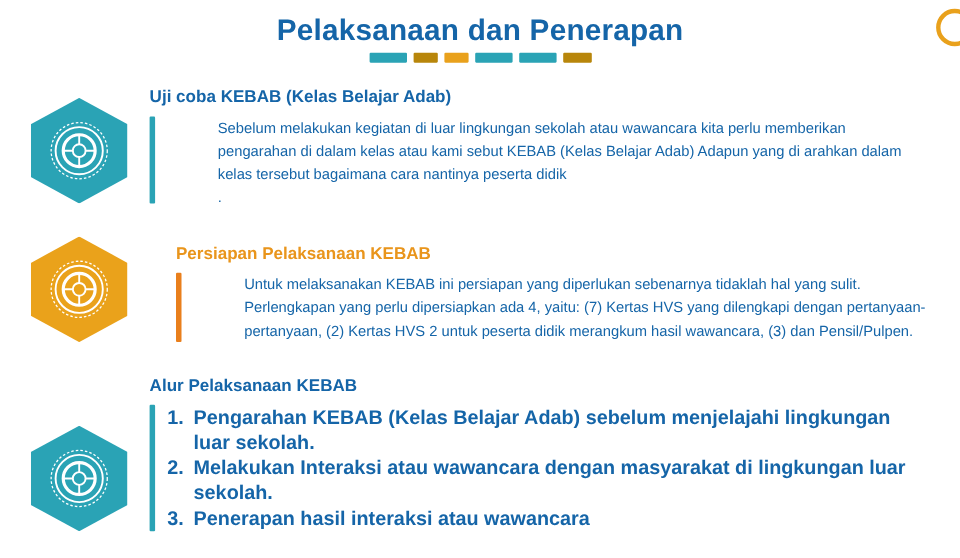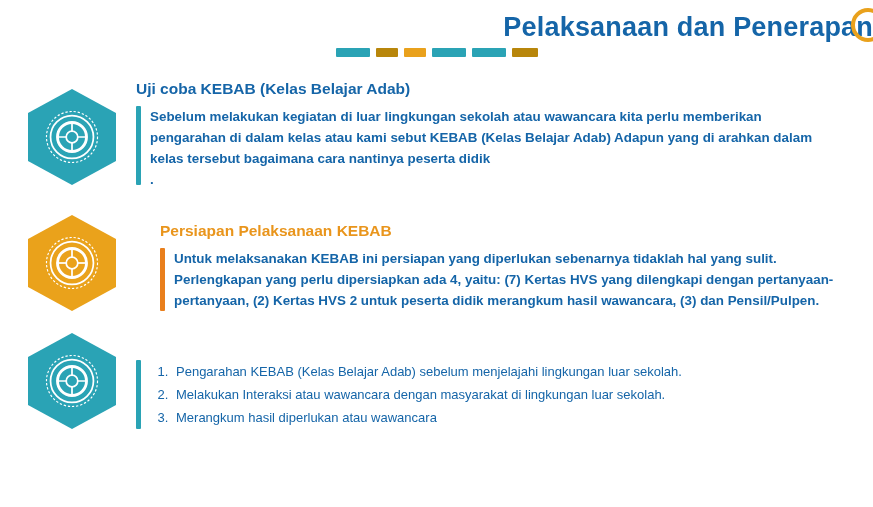--- a/index.html
+++ b/index.html
@@ -11,21 +11,21 @@
     height: 507px;
     background: #ffffff;
     font-family: "Liberation Sans", sans-serif;
     overflow: hidden;
     position: relative;
   }
 
   
   .title-wrap {
     width: 100%;
-    text-align: right;
+    text-align: center;
     padding-top: 10px;
   }
   .page-title {
     font-size: 27px;
     font-weight: bold;
     color: #1565a8;
     letter-spacing: 0.2px;
     line-height: 34px;
   }
   .title-dashes {
@@ -108,34 +108,35 @@
     border-radius: 1px;
     margin-right: 9px;
   }
   .vbar.teal  { background: #2aa3b5; }
   .vbar.amber { background: #e97f1c; }
 
   .body-text {
     font-size: 13.4px;
     line-height: 21px;
     color: #1565a8;
-    font-weight: bold;
+    font-weight: normal;
+    margin-left: 48px;
   }
   .body-text .dot-line {
     display: block;
     height: 16px;
   }
 
   ol.steps {
     margin: 0;
     padding-left: 22px;
-    font-size: 13px;
+    font-size: 18px;
     line-height: 23px;
     color: #1565a8;
-    font-weight: normal;
+    font-weight: bold;
   }
   ol.steps li { padding-left: 4px; }
 </style>
 </head>
 <body>
 
 <div class="corner-arc"></div>
 
 <div class="title-wrap">
   <div class="page-title">Pelaksanaan dan Penerapan</div>
@@ -209,22 +210,23 @@
         <circle cx="50" cy="50" r="25" stroke-width="5"></circle>
         <circle cx="50" cy="50" r="10"></circle>
         <line x1="50" y1="25" x2="50" y2="40"></line>
         <line x1="50" y1="60" x2="50" y2="75"></line>
         <line x1="25" y1="50" x2="40" y2="50"></line>
         <line x1="60" y1="50" x2="75" y2="50"></line>
       </g>
     </svg>
   </div>
   <div class="sec-text">
+    <p class="sec-head teal">Alur Pelaksanaan KEBAB</p>
     <div class="body-wrap">
       <span class="vbar teal"></span>
       <ol class="steps">
         <li>Pengarahan KEBAB (Kelas Belajar Adab) sebelum menjelajahi lingkungan luar sekolah.</li>
         <li>Melakukan Interaksi atau wawancara dengan masyarakat di lingkungan luar sekolah.</li>
-        <li>Merangkum hasil diperlukan atau wawancara</li>
+        <li>Penerapan hasil interaksi atau wawancara</li>
       </ol>
     </div>
   </div>
 </div>
 
 </body></html>

